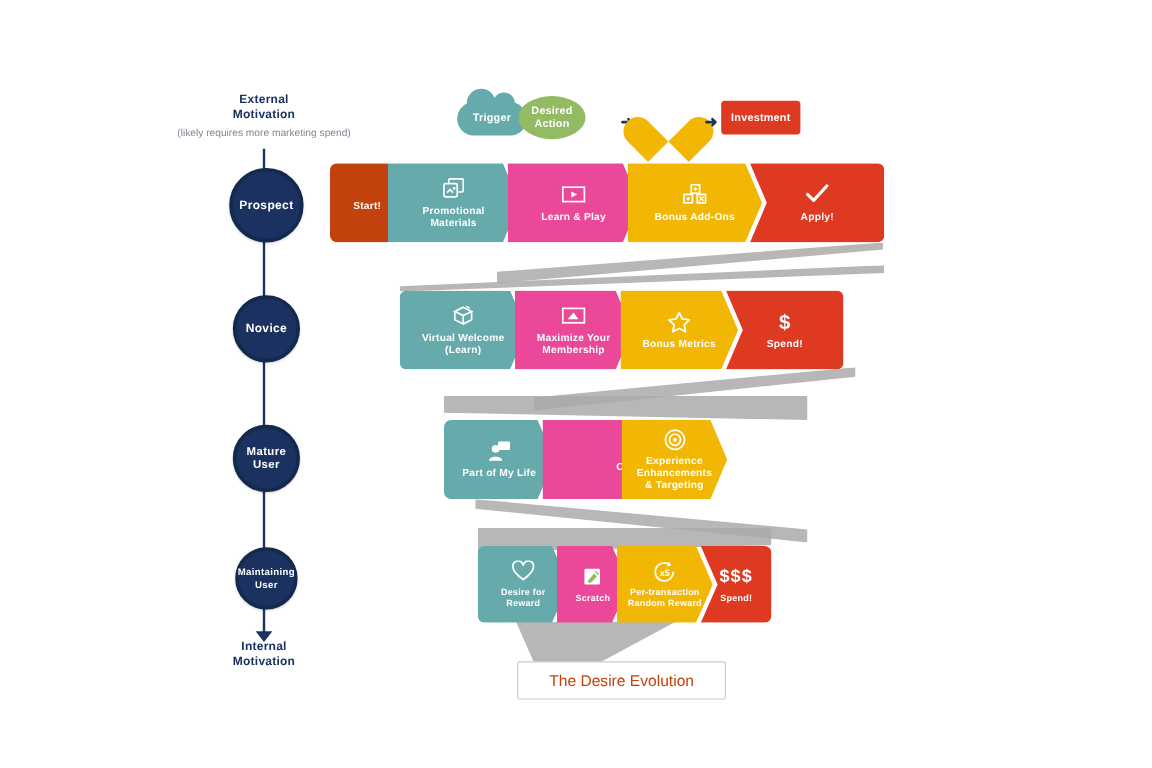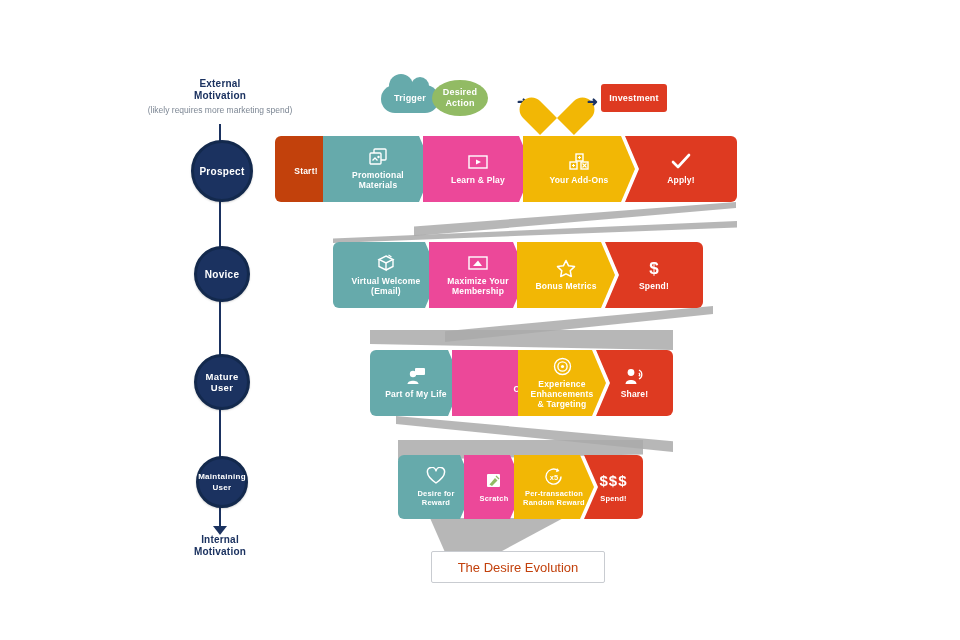--- a/index.html
+++ b/index.html
@@ -231,21 +231,21 @@
       <div class="seg-icon">
         <svg width="20" height="18" viewBox="0 0 20 18">
             <rect x="7" y="1" width="7" height="7" fill="none" stroke="#fff" stroke-width="1.4"></rect>
             <path d="M10.5 3 v3 M9 4.5 h3" stroke="#fff" stroke-width="1.1"></path>
             <rect x="1" y="9" width="7" height="7" fill="none" stroke="#fff" stroke-width="1.4"></rect>
             <path d="M4.5 11 v3 M3 12.5 h3" stroke="#fff" stroke-width="1.1"></path>
             <rect x="12" y="9" width="7" height="7" fill="none" stroke="#fff" stroke-width="1.4"></rect>
             <path d="M13.5 10.5 l4 4 M17.5 10.5 l-4 4" stroke="#fff" stroke-width="1.1"></path>
           </svg>
       </div>
-      <div class="seg-label">Your Add-Ons</div>
+      <div class="seg-label">Bonus Add-Ons</div>
     </div>
     <div class="seg c-red cap-right" style="left:350px;width:112px;clip-path:polygon(0 0, 100% 0, 100% 100%, 0 100%, 14px 50%);">
       <div class="seg-icon">
         <svg width="22" height="18" viewBox="0 0 22 18">
             <path d="M3 9 L8 14 L19 2" fill="none" stroke="#fff" stroke-width="2.6" stroke-linecap="round" stroke-linejoin="round"></path>
           </svg>
       </div>
       <div class="seg-label">Apply!</div>
     </div>
   </div>
@@ -258,21 +258,21 @@
       <div class="seg-icon">
         <svg width="20" height="18" viewBox="0 0 20 18">
             <path d="M10 2 L17 5.5 L10 9 L3 5.5 Z" fill="none" stroke="#fff" stroke-width="1.4"></path>
             <path d="M3 5.5 v7 L10 16 V9" fill="none" stroke="#fff" stroke-width="1.4"></path>
             <path d="M17 5.5 v7 L10 16" fill="none" stroke="#fff" stroke-width="1.4"></path>
             <path d="M12.5 1 L15.5 3" stroke="#fff" stroke-width="1.2"></path>
           </svg>
       </div>
       <div class="seg-label">
         <span>Virtual Welcome</span><br>
-        <span>(Email)</span>
+        <span>(Learn)</span>
       </div>
     </div>
     <div class="seg c-green chev" style="left:96px;width:98px;">
       <div class="seg-icon">
         <svg width="22" height="16" viewBox="0 0 22 16">
             <rect x="2" y="2" width="18" height="12" fill="none" stroke="#fff" stroke-width="1.4"></rect>
             <path d="M6 11 L11 5.5 L15 11 Z" fill="#fff"></path>
           </svg>
       </div>
       <div class="seg-label">
@@ -328,31 +328,20 @@
             <circle cx="9.5" cy="9.5" r="4.6" fill="none" stroke="#fff" stroke-width="1.4"></circle>
             <circle cx="9.5" cy="9.5" r="1.6" fill="#fff"></circle>
           </svg>
       </div>
       <div class="seg-label">
         <span>Experience</span><br>
         <span>Enhancements</span><br>
         <span>&amp; Targeting</span>
       </div>
     </div>
-    <div class="seg c-red cap-right" style="left:226px;width:77px;clip-path:polygon(0 0, 100% 0, 100% 100%, 0 100%, 14px 50%);">
-      <div class="seg-icon">
-        <svg width="22" height="18" viewBox="0 0 22 18">
-            <circle cx="7" cy="5.5" r="3.4" fill="#fff"></circle>
-            <path d="M1.5 17 C1.5 11.5 12.5 11.5 12.5 17 Z" fill="#fff"></path>
-            <path d="M15 3 A5 5 0 0 1 15 12" fill="none" stroke="#fff" stroke-width="1.3"></path>
-            <path d="M15 5.8 A2.6 2.6 0 0 1 15 9.2" fill="none" stroke="#fff" stroke-width="1.3"></path>
-          </svg>
-      </div>
-      <div class="seg-label">Share!</div>
-    </div>
   </div>
 
   <div class="row-shadow" style="left:398px;top:440px;width:245px;height:20px;clip-path:polygon(0 0, 100% 0, 100% 72%, 0 100%);"></div>
   <div class="row-shadow" style="left:430px;top:518px;width:230px;height:42px;clip-path:polygon(0 0, 58% 0, 24% 100%, 8% 100%);"></div>
 
   <div class="row" id="row-4" style="left:398px;top:455px;width:245px;height:64px;">
     <div class="seg c-teal chev cap-left" style="left:0;width:76px;height:64px;">
       <div class="seg-icon">
         <svg width="20" height="18" viewBox="0 0 20 18">
             <path d="M10 16 C3 11 1.5 7.5 1.5 5.5 A4 4 0 0 1 10 3.8 A4 4 0 0 1 18.5 5.5 C18.5 7.5 17 11 10 16 Z" fill="none" stroke="#fff" stroke-width="1.5" stroke-linejoin="round"></path>

